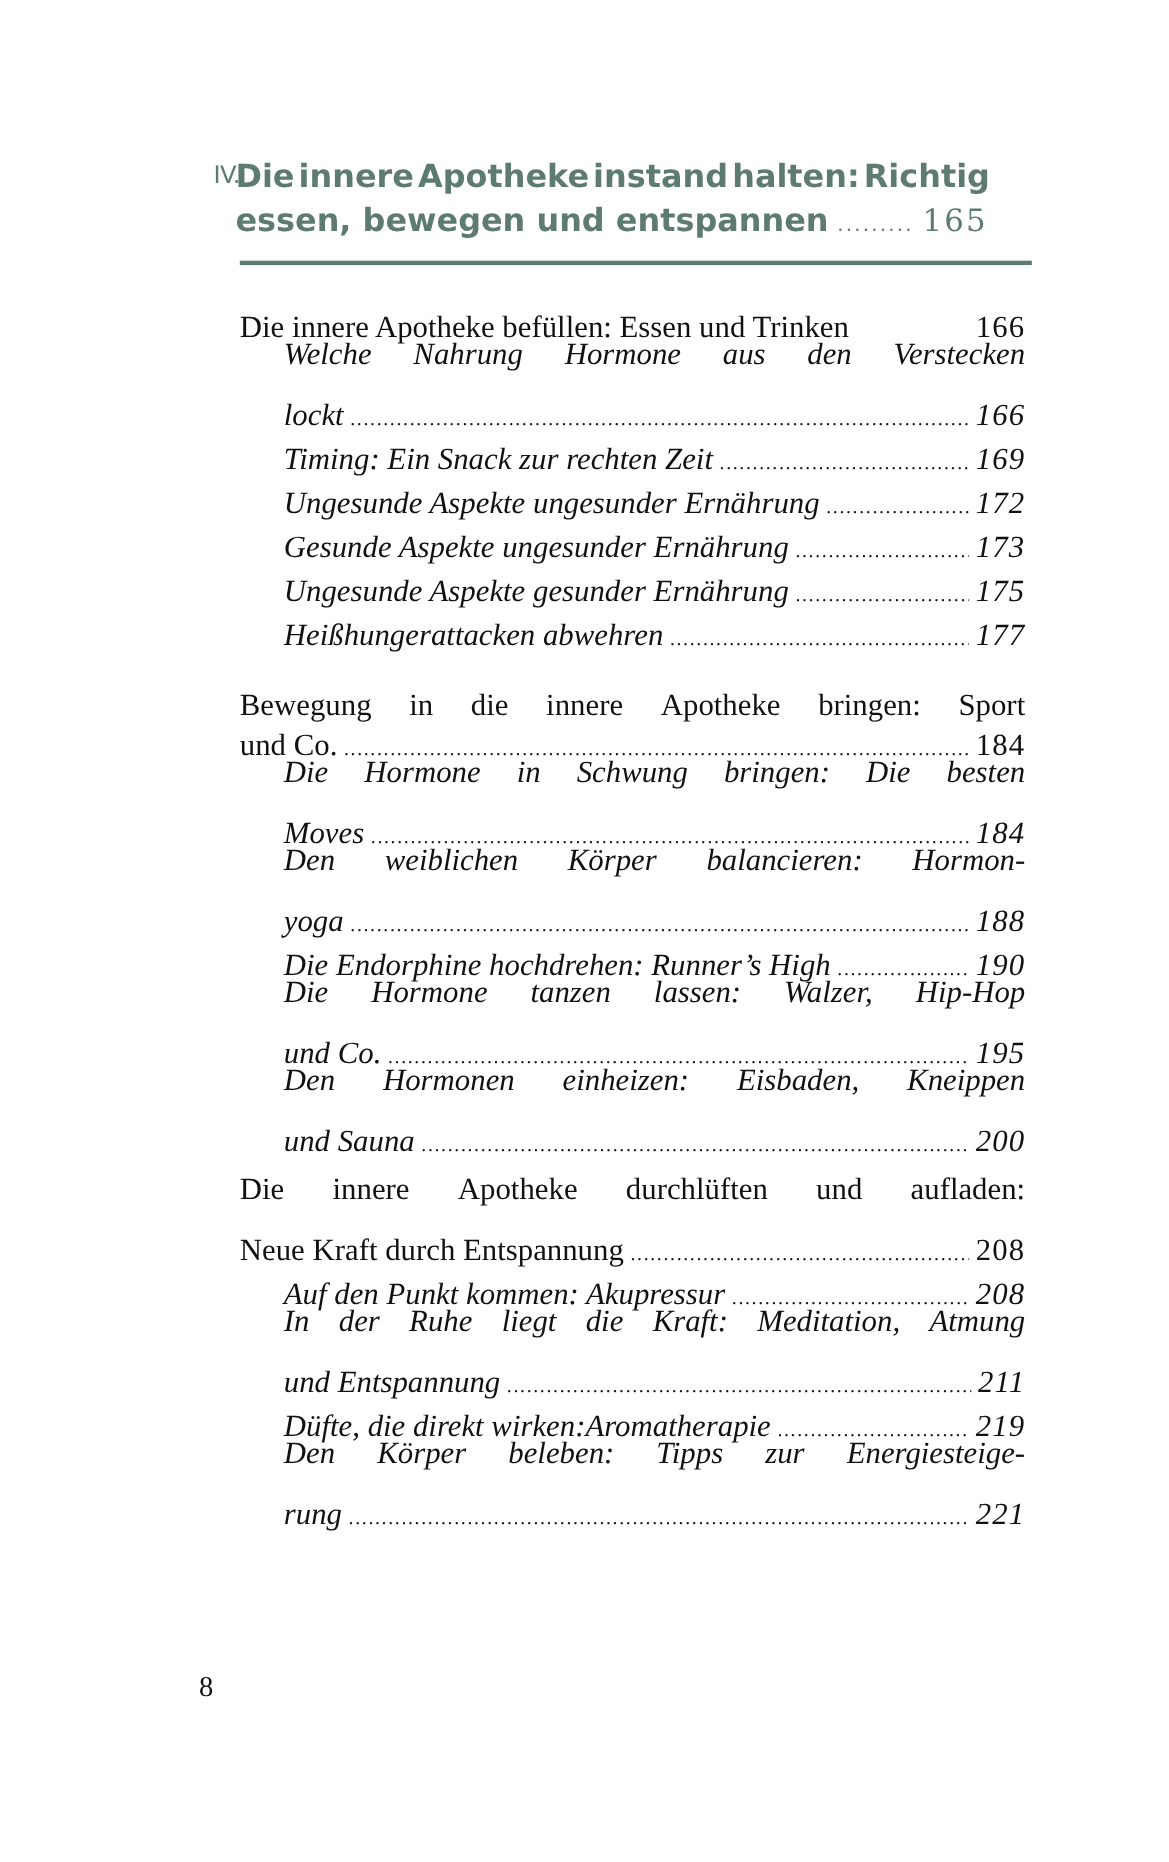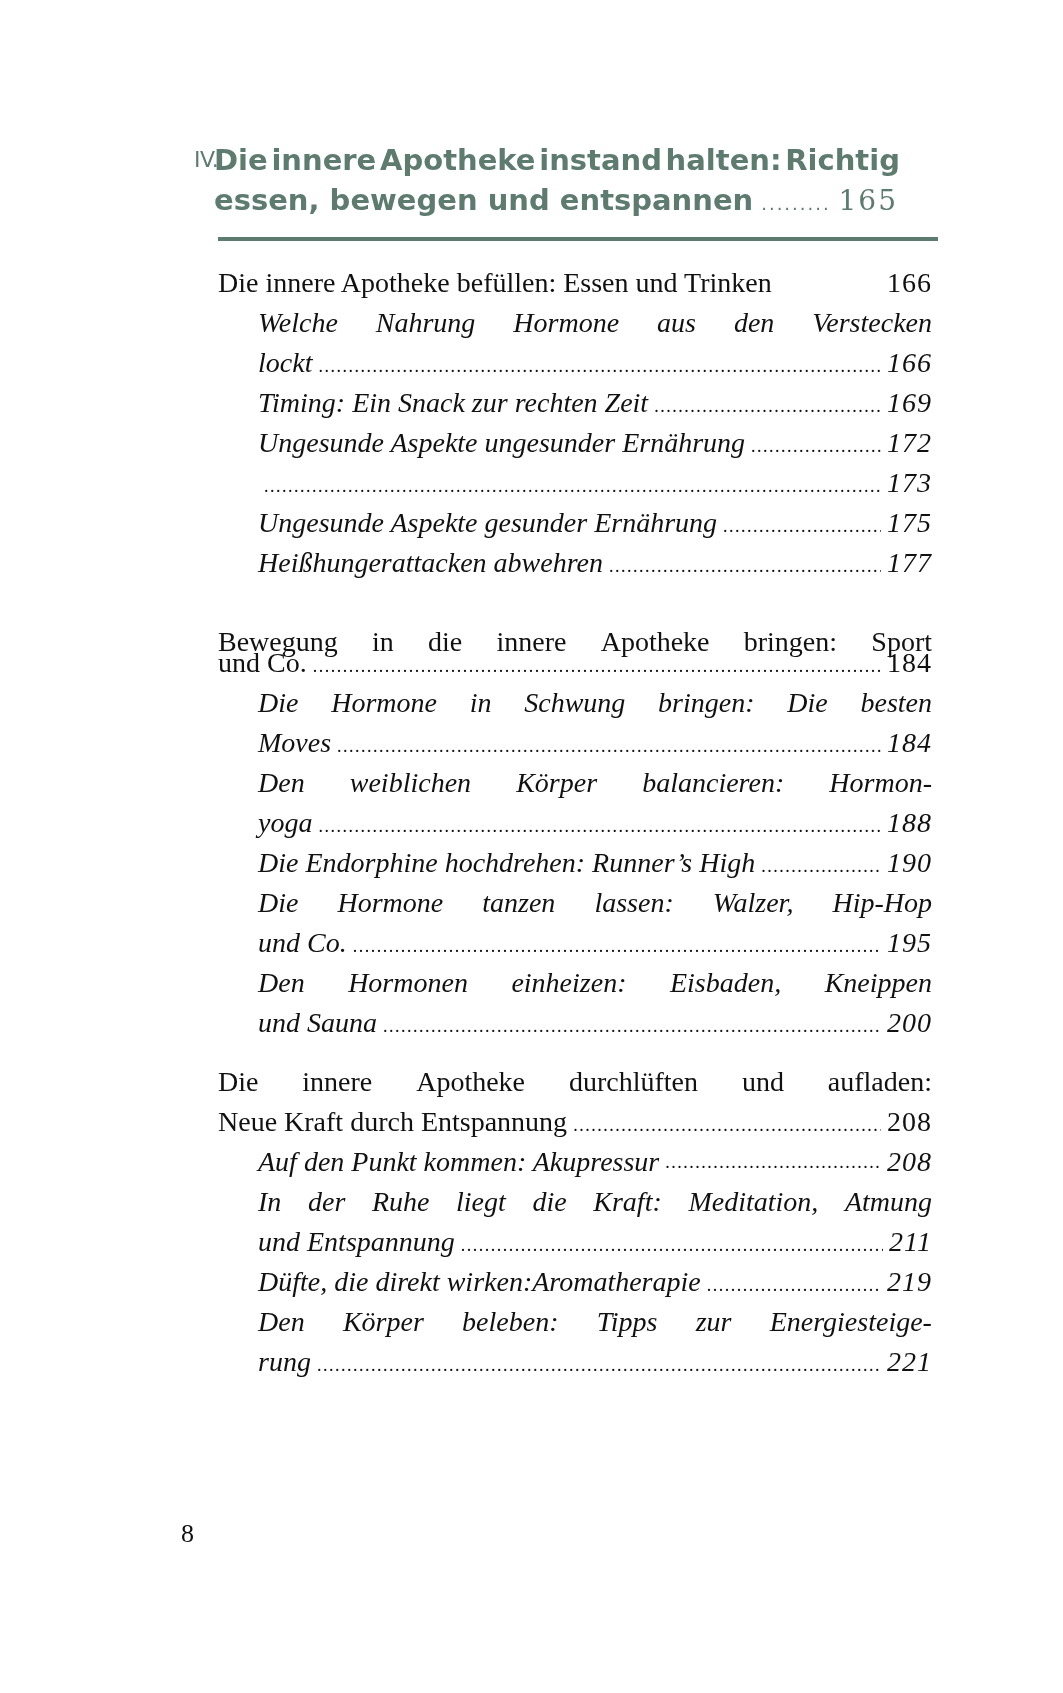--- a/index.html
+++ b/index.html
@@ -15,21 +15,21 @@
   .chapter .pg { font-family: "DejaVu Serif", "Liberation Serif", serif; font-weight: 400; font-size: 28px; letter-spacing: 2px; }
   .rule { position: absolute; left: 218px; top: 237px; width: 720px; height: 4px; background: #5e7b70; }
 
   .toc { position: absolute; left: 218px; top: 0; width: 714px; font-family: "Liberation Serif", "DejaVu Serif", serif; color: #111; }
   .line { position: absolute; left: 0; height: 40px; line-height: 40px; font-size: 28px; white-space: nowrap; display: flex; align-items: baseline; }
   .line.main { left: 0; width: 714px; }
   .line.sub { left: 40px; width: 674px; font-style: italic; }
   .line .txt { white-space: nowrap; }
   .line.just .txt { display: flex; justify-content: space-between; width: 100%; }
   .line .lead { flex: 1; overflow: hidden; white-space: nowrap; margin: 0 6px; font-style: normal; letter-spacing: 1.5px; font-size: 18px; }
-  .line .pn { white-space: nowrap; letter-spacing: 1px; }
+  .line .pn { white-space: nowrap; letter-spacing: 1px; margin-top: 15px; }
   .line.main .pn { font-style: normal; }
   .line.sub .pn { font-style: italic; }
 
   .folio { position: absolute; left: 181px; top: 1519px; font-family: "Liberation Serif", "DejaVu Serif", serif; font-size: 26px; color: #111; }
 </style>
 </head>
 <body>
 
 <div class="page">
 
@@ -78,20 +78,21 @@
         <span class="txt">Timing: Ein Snack zur rechten Zeit</span>
         <span class="lead">............................................................................................................</span>
         <span class="pn">169</span>
       </div>
       <div class="line sub" style="top: 423px;">
         <span class="txt">Ungesunde Aspekte ungesunder Ernährung</span>
         <span class="lead">............................................................................................................</span>
         <span class="pn">172</span>
       </div>
       <div class="line sub" style="top: 463px;">
+        <span class="txt">Gesunde Aspekte ungesunder Ernährung</span>
         <span class="lead">............................................................................................................</span>
         <span class="pn">173</span>
       </div>
       <div class="line sub" style="top: 503px; font-family: Liberation Serif, serif;">
         <span class="txt">Ungesunde Aspekte gesunder Ernährung</span>
         <span class="lead">............................................................................................................</span>
         <span class="pn">175</span>
       </div>
       <div class="line sub" style="top: 543px;">
         <span class="txt">Heißhungerattacken abwehren</span>
@@ -186,21 +187,21 @@
           <span>durchlüften</span>
           <span>und</span>
           <span>aufladen:</span>
         </span>
       </div>
       <div class="line main" style="top: 1102px;">
         <span class="txt">Neue Kraft durch Entspannung</span>
         <span class="lead">............................................................................................................</span>
         <span class="pn">208</span>
       </div>
-      <div class="line sub" style="top: 1142px; align-items: flex-end;">
+      <div class="line sub" style="top: 1142px;">
         <span class="txt">Auf den Punkt kommen: Akupressur</span>
         <span class="lead">............................................................................................................</span>
         <span class="pn">208</span>
       </div>
       <div class="line sub just" style="top: 1182px;">
         <span class="txt">
           <span>In</span>
           <span>der</span>
           <span>Ruhe</span>
           <span>liegt</span>

